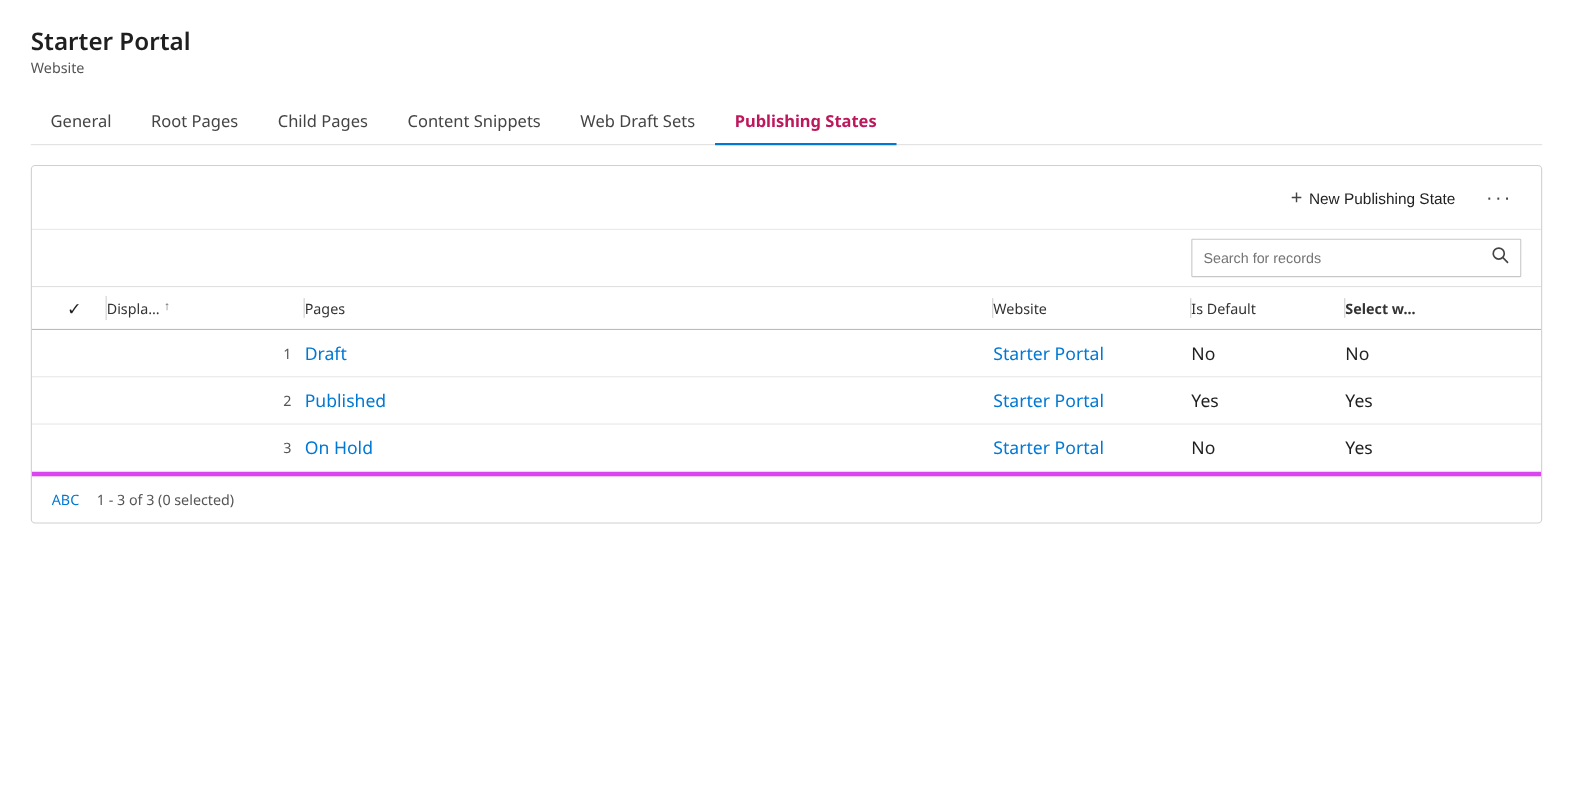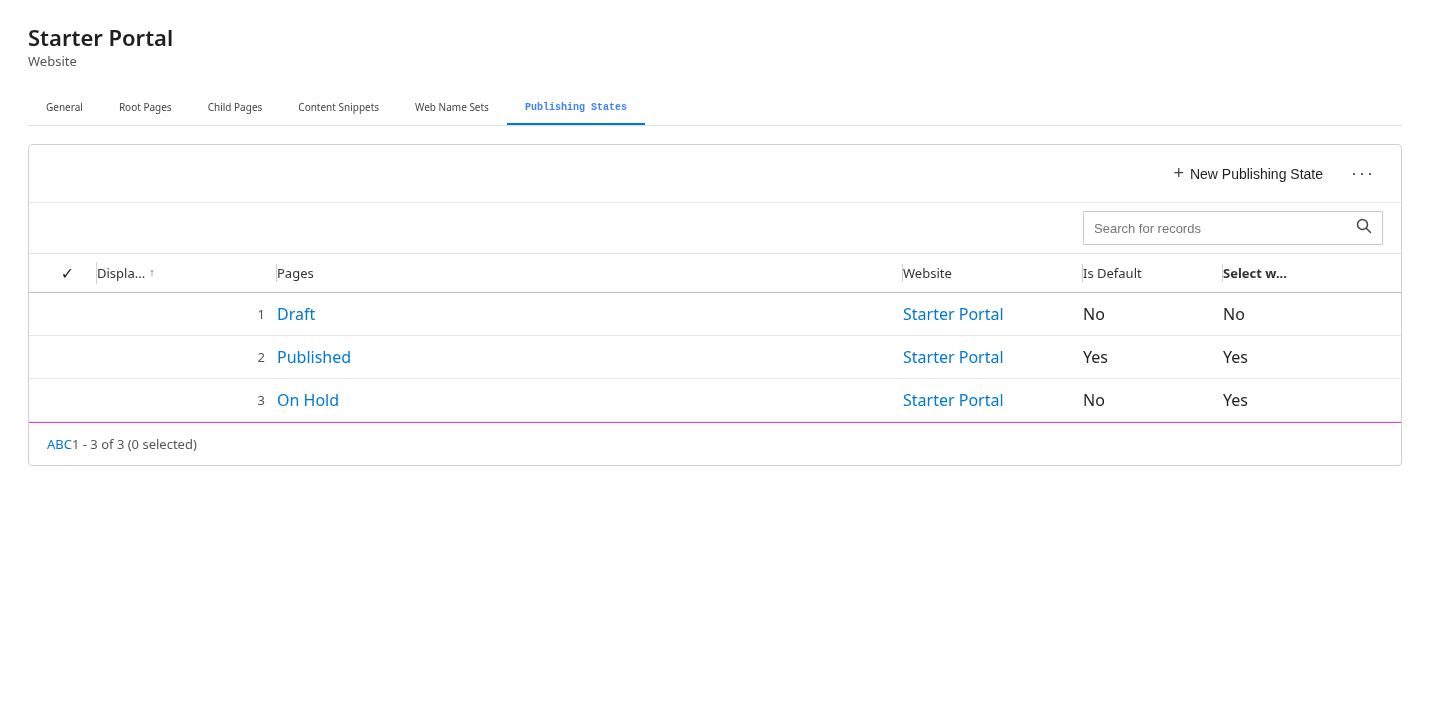--- a/index.html
+++ b/index.html
@@ -22,32 +22,31 @@
     }
     .tabs {
       display: flex;
       align-items: center;
       gap: 0;
       margin-top: 20px;
       border-bottom: 1px solid #e0e0e0;
     }
     .tab {
       padding: 10px 18px;
-      font-size: 10px;
+      font-size: 15px;
       color: #444;
       cursor: pointer;
       border-bottom: 2px solid transparent;
       margin-bottom: -1px;
       white-space: nowrap;
     }
     .tab.active {
       font-weight: 700;
-      color: #3b82f6;
+      color: #be185d;
       border-bottom: 2px solid #0078d4;
-      font-family: Liberation Mono, monospace;
     }
     .tab-more {
       padding: 10px 12px;
       font-size: 16px;
       color: #444;
       cursor: pointer;
       border-bottom: 2px solid transparent;
       margin-bottom: -1px;
       letter-spacing: 2px;
     }
@@ -166,22 +165,22 @@
       padding-right: 12px;
     }
     .cell-link {
       color: #0078d4;
       cursor: pointer;
     }
     .footer-row {
       display: flex;
       align-items: center;
       padding: 12px 18px;
-      gap: 0;
-      border-top: 1px solid #d946ef;
+      gap: 16px;
+      border-top: 4px solid #d946ef;
     }
     .footer-abc {
       font-size: 13px;
       color: #0078d4;
       cursor: pointer;
     }
     .footer-count {
       font-size: 13px;
       color: #555;
     }
@@ -192,21 +191,21 @@
 <div>
   <div class="page-title">Starter Portal</div>
   <div class="page-subtitle">Website</div>
 </div>
 
 <div class="tabs">
   <div class="tab">General</div>
   <div class="tab">Root Pages</div>
   <div class="tab">Child Pages</div>
   <div class="tab">Content Snippets</div>
-  <div class="tab">Web Name Sets</div>
+  <div class="tab">Web Draft Sets</div>
   <div class="tab active">Publishing States</div>
   <div class="tab-more"></div>
 </div>
 
 <div class="content-area">
 
   <div class="toolbar">
     <button class="new-btn">
       <span class="plus-icon">+</span>
       <span>New Publishing State</span>

